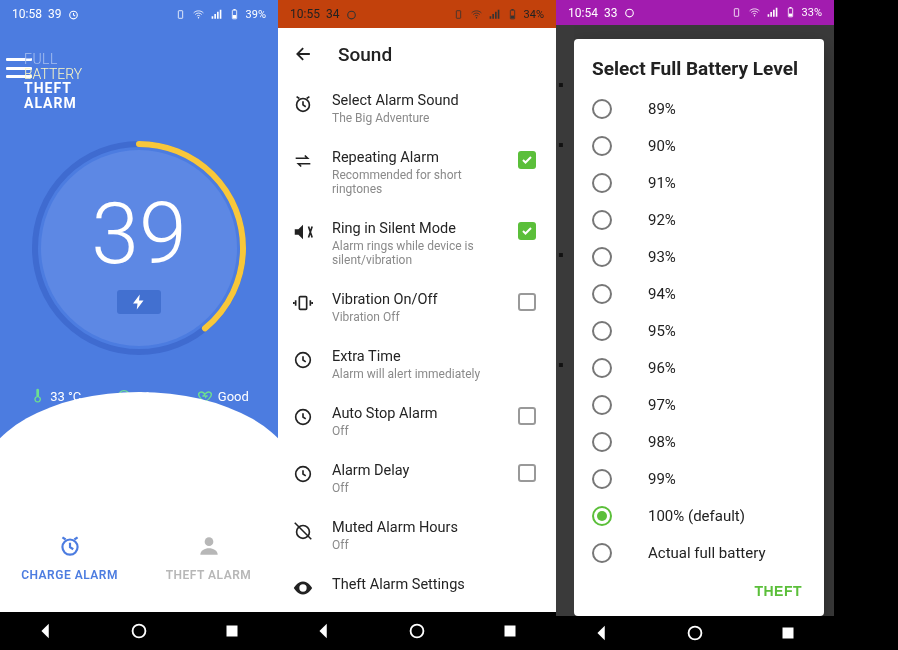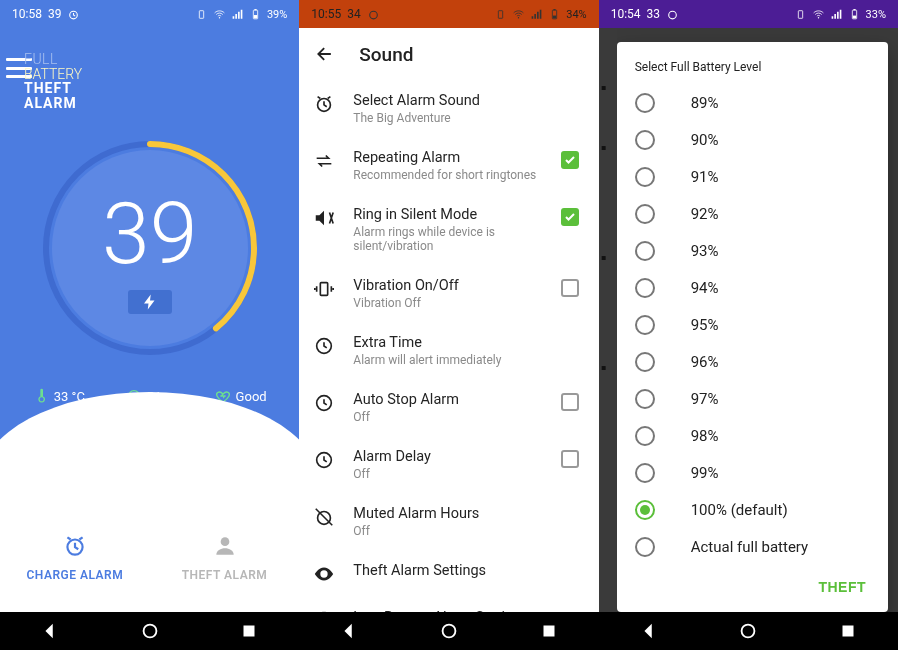--- a/index.html
+++ b/index.html
@@ -1,24 +1,24 @@
 <!DOCTYPE html>
 <html><head>
 <meta charset="utf-8">
 <style>
   * { box-sizing: border-box; margin: 0; padding: 0; }
   body { font-family: Roboto, Arial, sans-serif; background: #000; width: 898px; height: 650px; overflow: hidden; }
-  .container { display: flex; width: 898px; height: 650px; }
+  .container { display: flex; width: 834px; height: 650px; }
   .panel { width: 299.33px; height: 650px; background: #fff; position: relative; display: flex; flex-direction: column; }
 
   
   .statusbar { height: 28px; display: flex; align-items: center; justify-content: space-between; padding: 0 12px; font-size: 12px; color: #fff; }
   .statusbar.light { background: #4c7ce0; }
   .statusbar.white { background: #c2410c; color: #222; }
-  .statusbar.dark { background: #4c1d95; }
+  .statusbar.dark { background: #a21caf; }
   .sb-left { display: flex; align-items: center; gap: 6px; }
   .sb-right { display: flex; align-items: center; gap: 5px; font-size: 11px; }
   .sb-icon { width: 13px; height: 13px; display: inline-flex; }
 
   
   .p1-body { flex: 1; background: #4c7ce0; position: relative; overflow: hidden; }
   .hamburger { position: absolute; left: 6px; top: 30px; width: 26px; height: 20px; display:flex; flex-direction:column; justify-content:space-between; }
   .hamburger div { height:3px; background:#fff; border-radius:1px; }
   .logo { position: absolute; left: 24px; top: 24px; color: #fff; font-size: 14px; line-height: 1.05; }
   .logo .l1 { color: #a8c0f0; font-weight: 300; letter-spacing: 0.5px; }
@@ -54,21 +54,21 @@
   .p2-row .rc { width:22px; flex-shrink:0; margin-top:2px; }
   .chk { width:18px; height:18px; border-radius:3px; }
   .chk.on { background:#5bbf3a; display:flex; align-items:center; justify-content:center; }
   .chk.off { border:2px solid #999; }
 
   
   .p3-body { flex:1; background:#3a3a3a; padding: 0; display:flex; }
   .dlg-backdrop-left { width: 18px; background:#3a3a3a; position:relative; }
   .dlg-backdrop-left .bg-icon { position:absolute; left:2px; color:#111; font-size:16px; }
   .dialog { flex:1; background:#fff; margin: 14px 10px 0 0; border-radius:4px; padding: 18px 14px 10px 18px; display:flex; flex-direction:column; box-shadow: 0 8px 20px rgba(0,0,0,0.35); }
-  .dlg-title { font-size: 12px; color:#222; font-weight:400; margin-bottom: 10px; }
+  .dlg-title { font-size: 19px; color:#222; font-weight:700; margin-bottom: 10px; }
   .radio-list { flex:1; overflow:hidden; }
   .radio-row { display:flex; align-items:center; gap:36px; padding: 8.5px 0; }
   .radio { width:20px; height:20px; border-radius:50%; border:2px solid #777; flex-shrink:0; position:relative; }
   .radio.sel { border-color:#5bbf3a; }
   .radio.sel::after { content:''; position:absolute; inset:3px; border-radius:50%; background:#5bbf3a; }
   .radio-label { font-size:15px; color:#222; }
   .dlg-actions { text-align:right; padding:10px 8px 6px 0; }
   .dlg-btn { color:#5bbf3a; font-size:14px; font-weight:600; letter-spacing:0.5px; background:none; border:none; }
 
   

